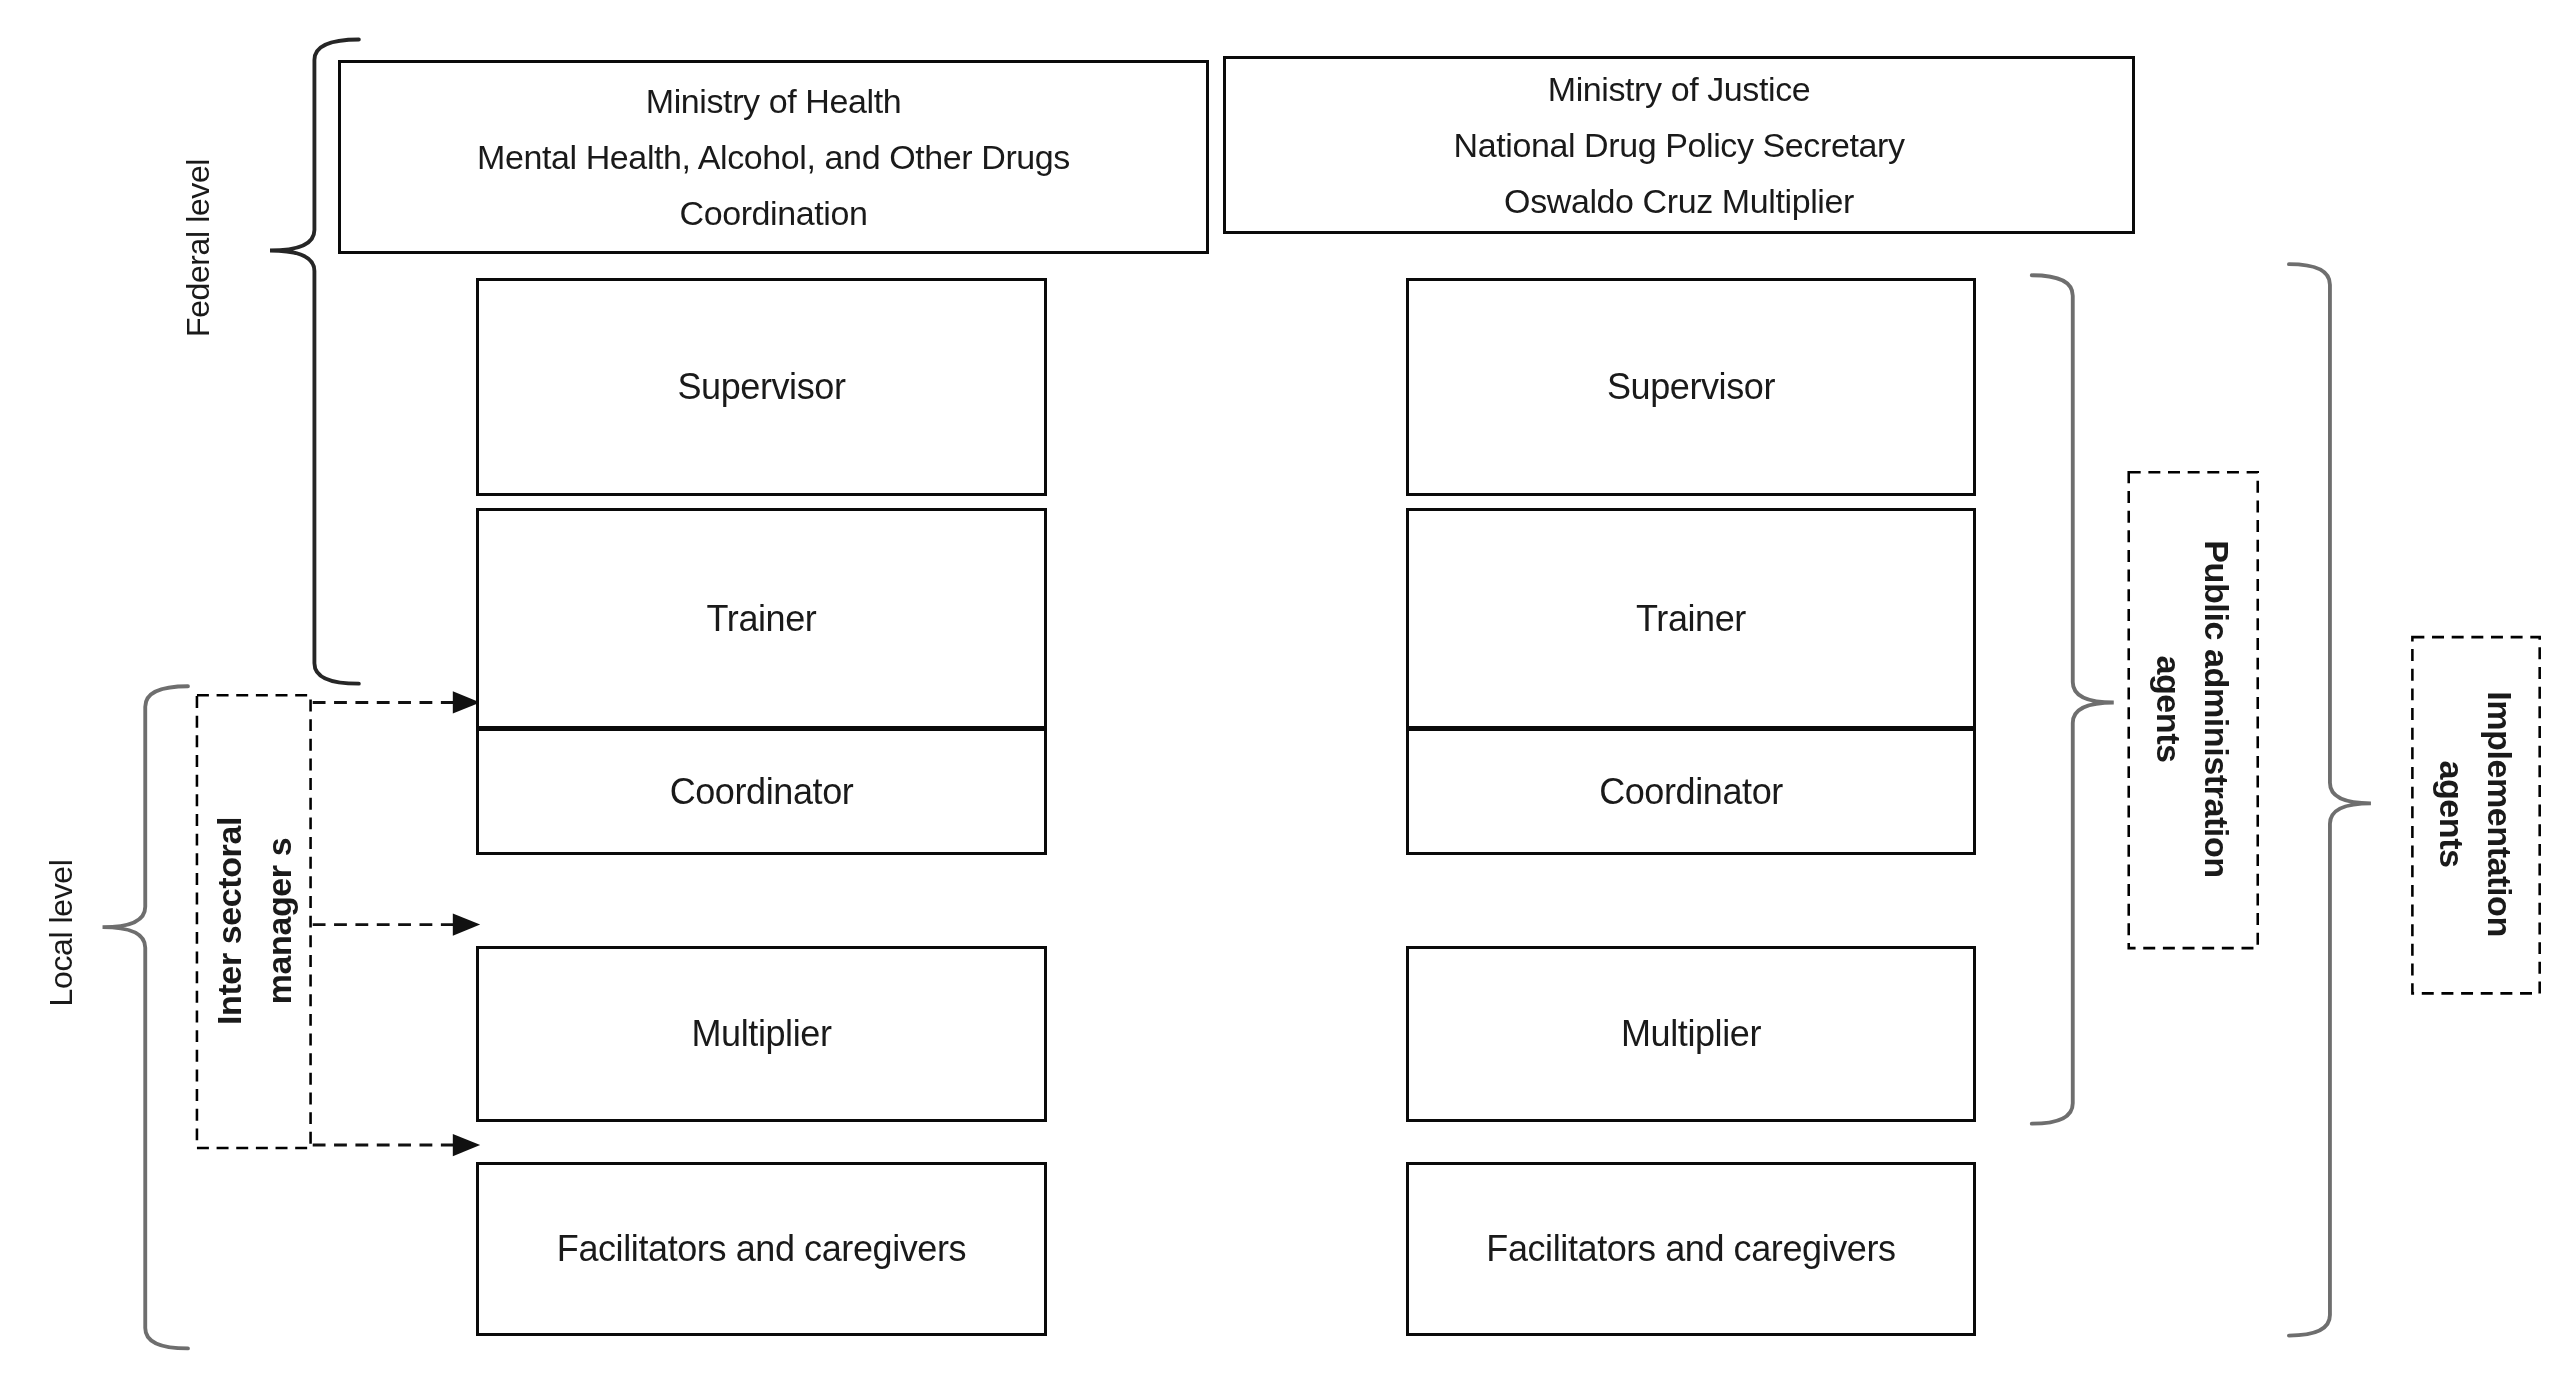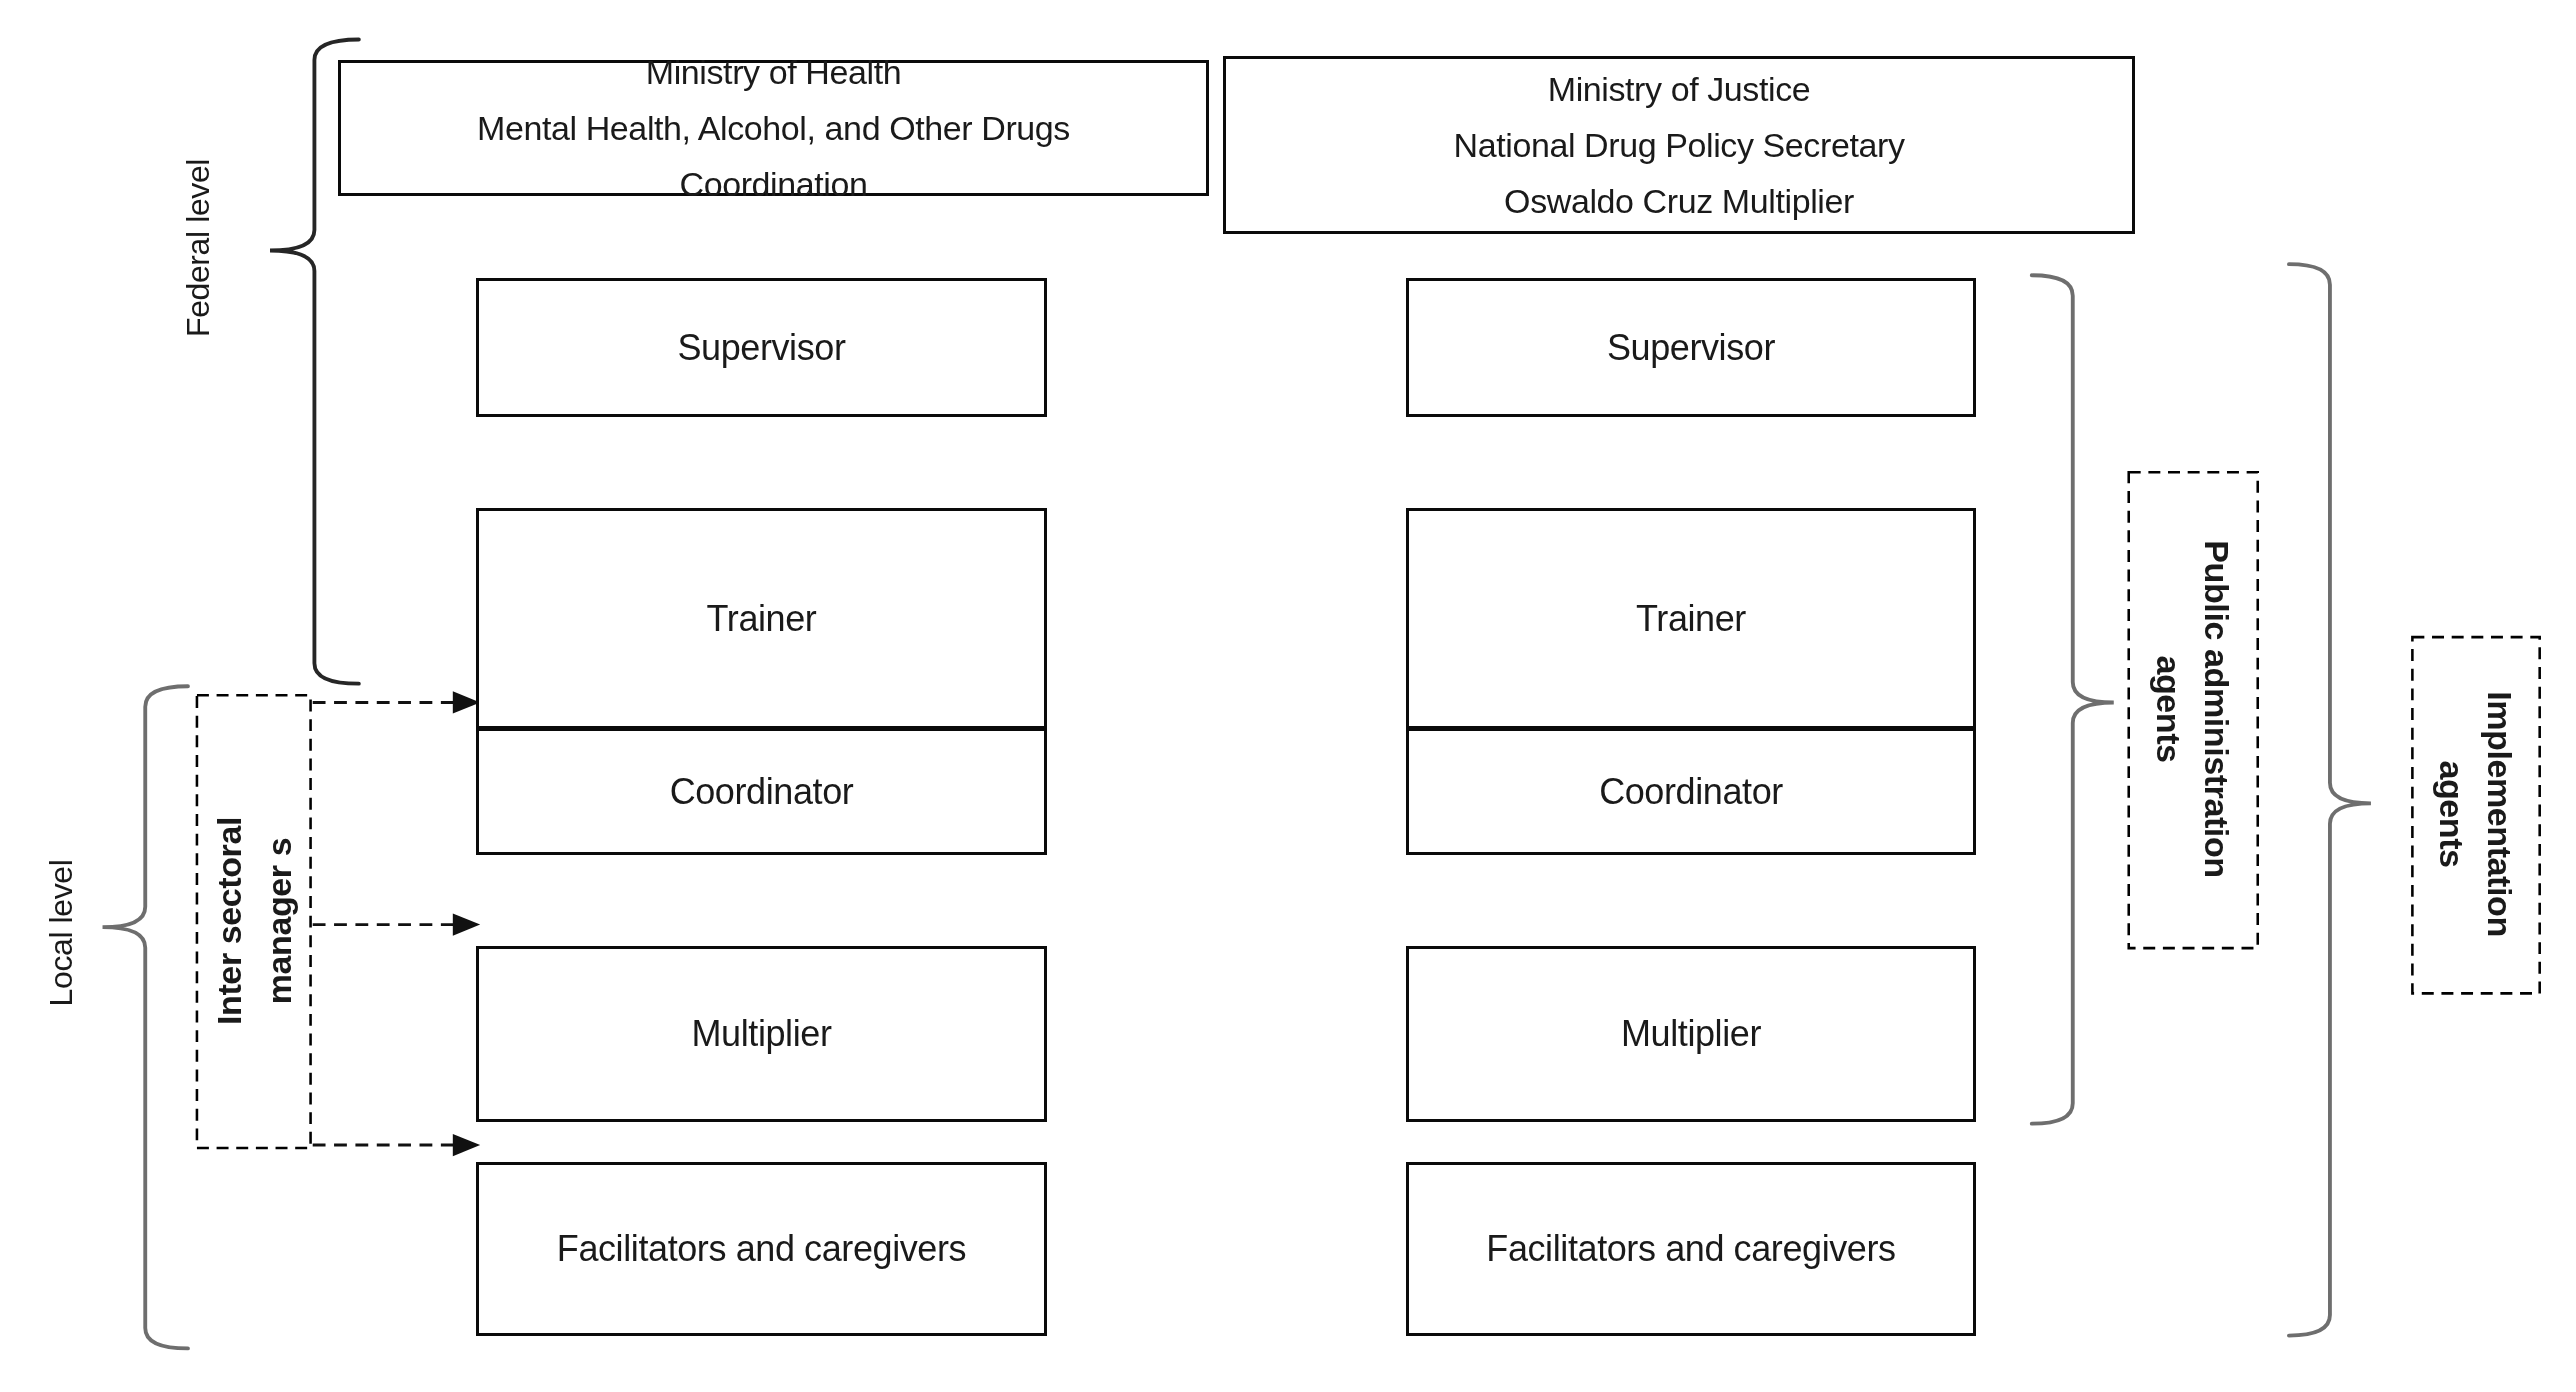--- a/index.html
+++ b/index.html
@@ -5,27 +5,27 @@
   html,body{margin:0;padding:0;background:#ffffff;}
   body{width:2576px;height:1393px;overflow:hidden;
        font-family:"Liberation Sans", sans-serif;color:#1a1a1a;}
   #canvas{position:relative;width:2576px;height:1393px;background:#ffffff;}
   #overlay{position:absolute;left:0;top:0;width:2576px;height:1393px;}
 
   .solidbox{position:absolute;box-sizing:border-box;border:3.4px solid #0a0a0a;
             background:#ffffff;display:flex;flex-direction:column;
             align-items:center;justify-content:center;text-align:center;}
   .header{font-size:34px;line-height:56px;letter-spacing:-0.4px;}
-  .hdr-left{left:338px;top:60px;width:871px;height:136px;}
+  .hdr-left{left:338px;top:60px;width:871px;height:194px;}
   .hdr-right{left:1223px;top:56px;width:912px;height:178px;}
 
   .role{font-size:36px;letter-spacing:-0.4px;}
   .col-l{left:476px;width:571px;}
   .col-r{left:1406px;width:570px;}
-  .r0{top:278px;height:139px;}
+  .r0{top:278px;height:218px;}
   .r1{top:508px;height:221px;}
   .r2{top:728px;height:127px;}
   .r3{top:946px;height:176px;}
   .r4{top:1162px;height:174px;}
 
   .vlabel{position:absolute;white-space:nowrap;text-align:center;
           transform:translate(-50%,-50%) rotate(-90deg);}
   .vlabel.cw{transform:translate(-50%,-50%) rotate(90deg);}
   .lvl{font-size:32px;letter-spacing:-0.4px;}
   .boldlbl{font-weight:bold;font-size:34px;letter-spacing:-0.4px;}

